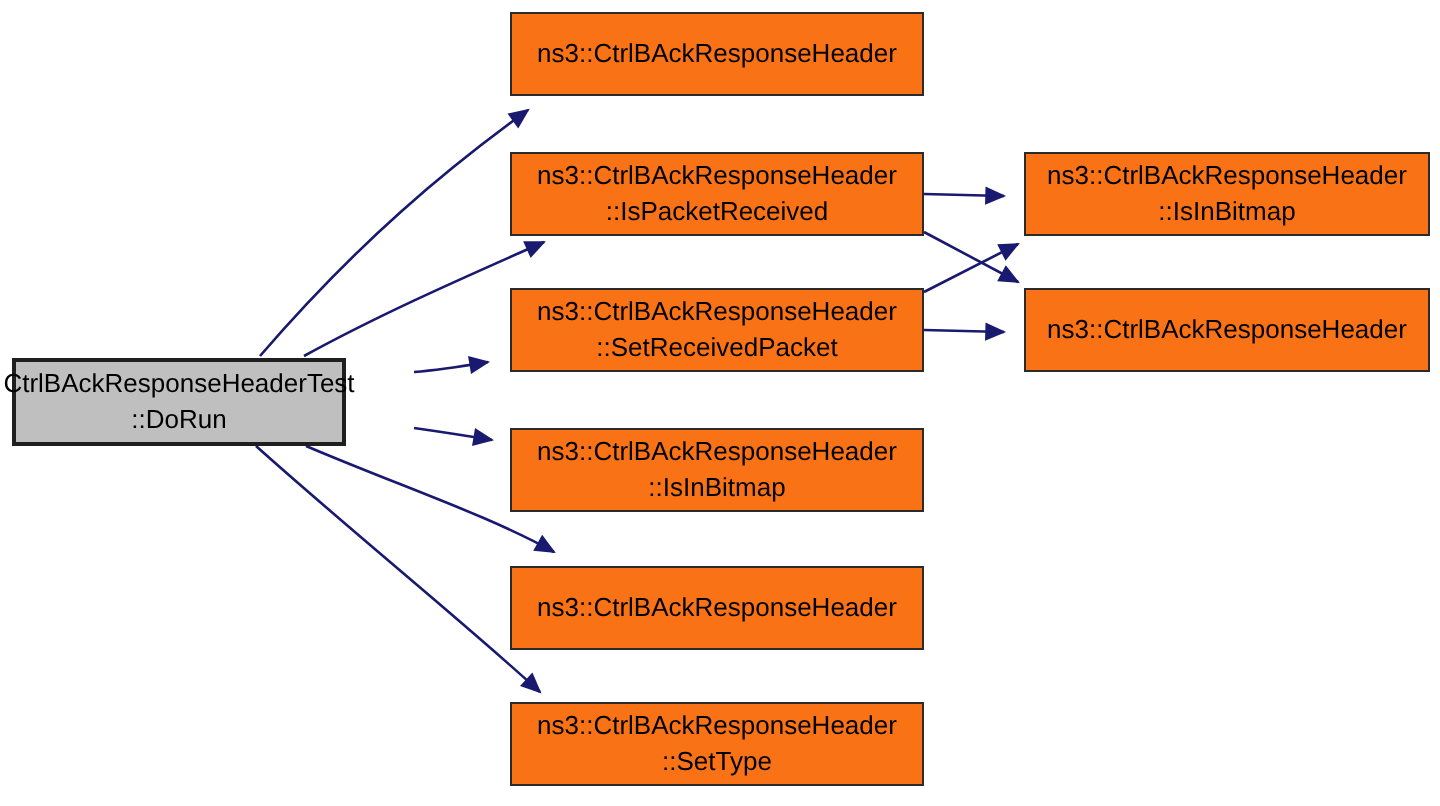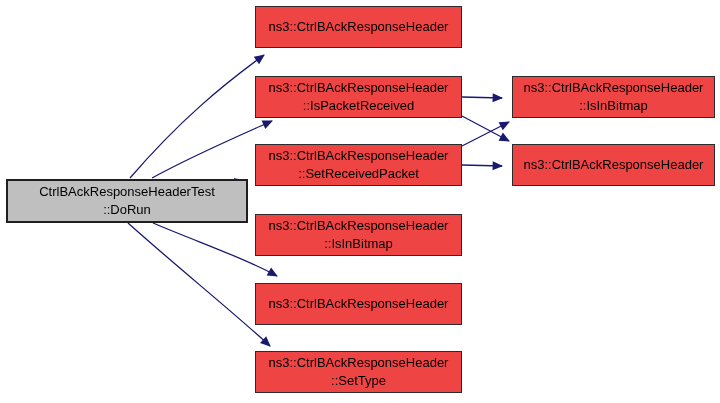--- a/index.html
+++ b/index.html
@@ -12,39 +12,39 @@
     overflow: hidden;
   }
   svg.edge-layer {
     position: absolute;
     left: 0; top: 0;
     width: 720px; height: 403px;
   }
   .node {
     position: absolute;
     box-sizing: border-box;
-    background: #ef4444;
+    background: #f97316;
     border: 1px solid #2b2b2b;
     display: flex;
     flex-direction: column;
     align-items: center;
     justify-content: center;
     text-align: center;
     font-size: 13px;
     line-height: 18px;
     color: #000000;
     white-space: nowrap;
   }
   .node.callee { cursor: pointer; }
   .node.focus {
     background: #bfbfbf;
     border: 2px solid #1f1f1f;
   }
   
-  .n-dorun   { left:   6px; top: 179px; width: 242px; height: 44px; }
+  .n-dorun   { left:   6px; top: 179px; width: 167px; height: 44px; }
   .n-mid     { left: 255px; width: 207px; height: 42px; }
   .n-right   { left: 512px; width: 203px; height: 42px; }
   .n-getcompressedbitmap { top:   6px; }
   .n-ispacketreceived    { top:  76px; }
   .n-setreceivedpacket   { top: 144px; }
   .n-resetbitmap         { top: 214px; }
   .n-setstartingsequence { top: 283px; }
   .n-settype             { top: 351px; }
   .n-isinbitmap          { top:  76px; }
   .n-indexinbitmap       { top: 144px; }

